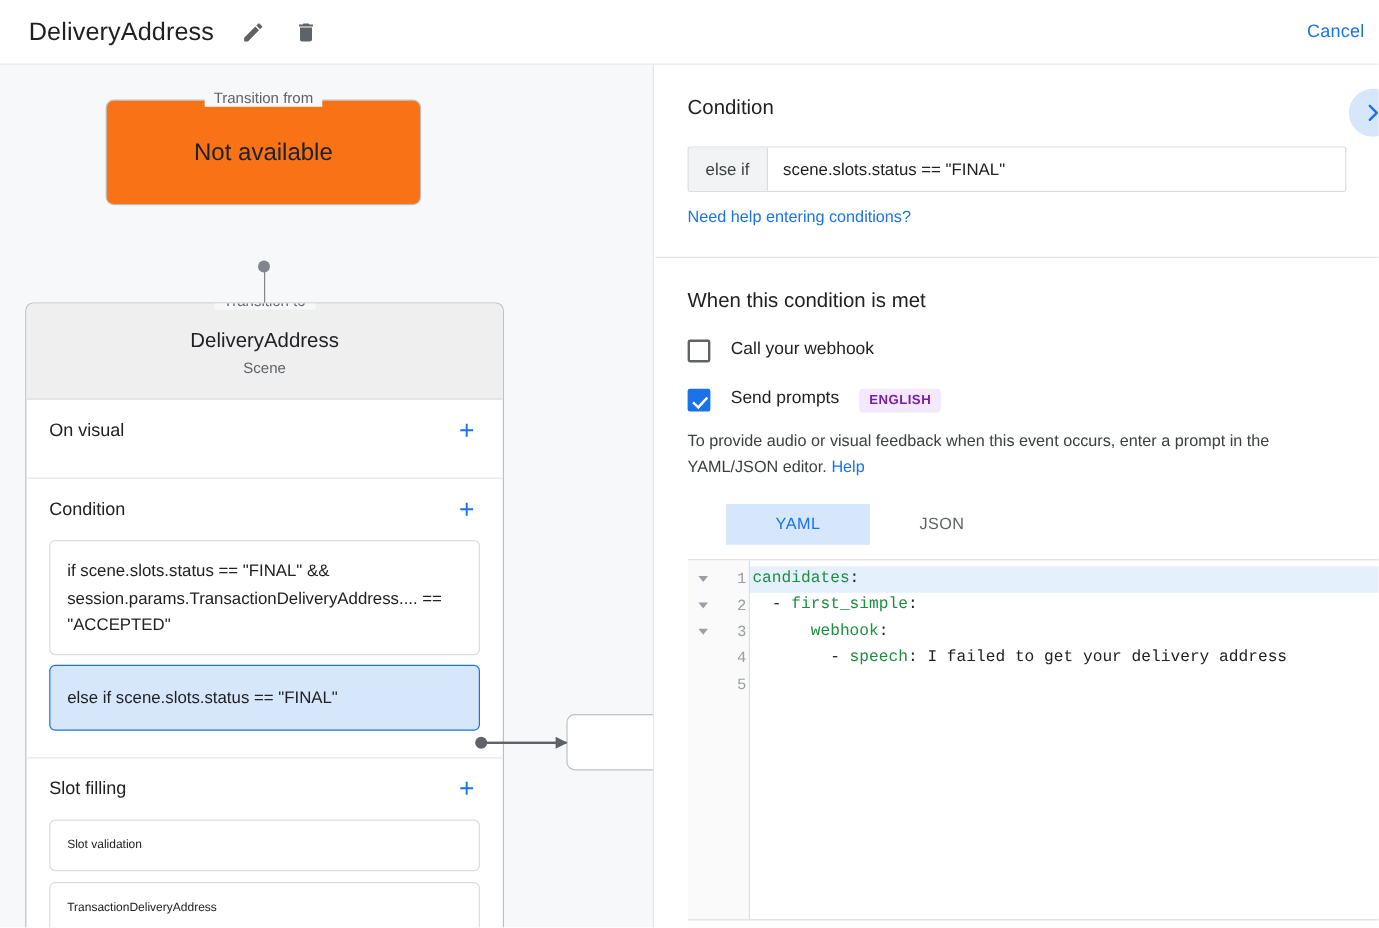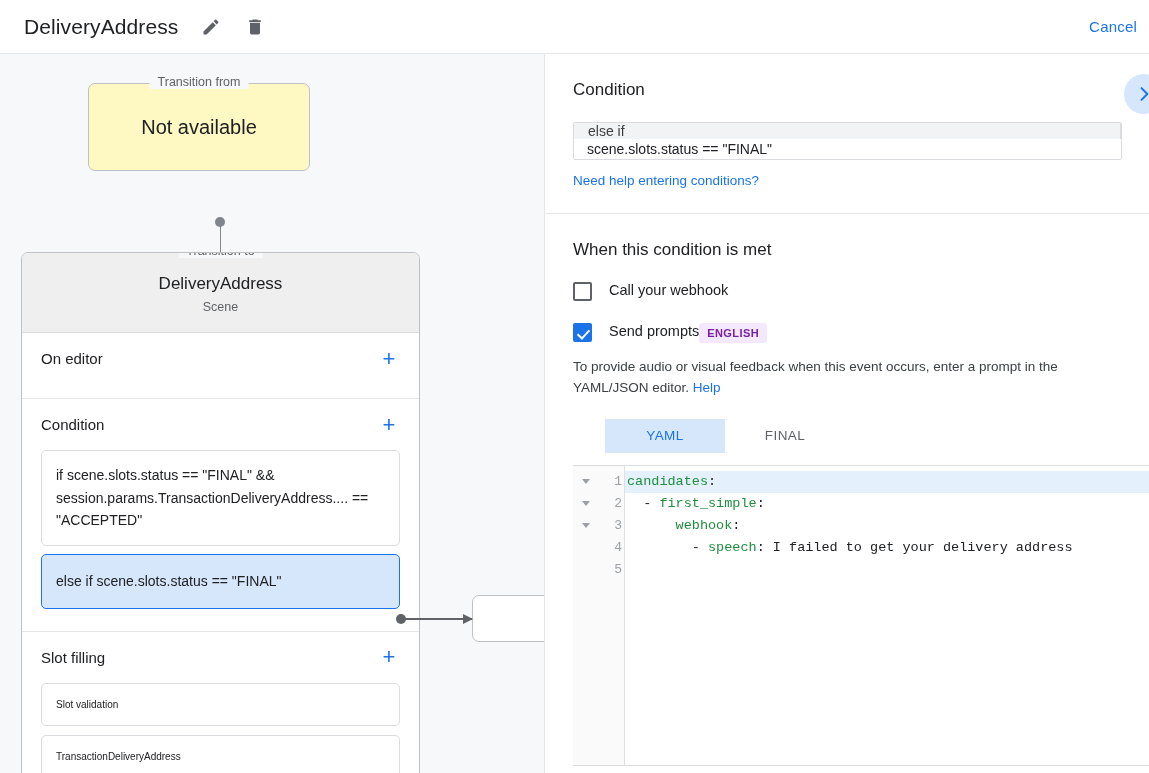--- a/index.html
+++ b/index.html
@@ -53,22 +53,22 @@
     position: absolute; top: 54px; left: 0;
     width: 545px; height: 719px;
     background: #f7f8f9;
     border-right: 1px solid #e4e6e8;
     overflow: hidden;
   }
 
   
   .node-from {
     position: absolute; left: 88px; top: 29px;
-    width: 222px; height: 88px;
-    background: #fef9c3;
+    width: 263px; height: 88px;
+    background: #f97316;
     border: 1px solid #bdc1c6;
     border-radius: 7px;
     display: flex; align-items: center; justify-content: center;
   }
   .node-legend {
     position: absolute; top: -9px; left: 50%;
     transform: translateX(-50%);
     background: #f7f8f9;
     padding: 0 8px;
     font-size: 12.5px; color: #5f6368;
@@ -182,21 +182,21 @@
   }
   .panel-block { padding: 0 27px; }
   .panel-block.first { padding-top: 26px; padding-bottom: 24px;
     border-bottom: 1px solid #e4e6e8; }
   .panel-h {
     font-size: 17px; color: #202124; font-weight: 400;
   }
   .cond-input-row {
     display: flex; margin-top: 22px;
     border: 1px solid #dadce0; border-radius: 2px;
-    height: 38px; overflow: hidden; flex-direction: column;
+    height: 38px; overflow: hidden;
   }
   .cond-prefix {
     background: #f1f3f4;
     border-right: 1px solid #dadce0;
     display: flex; align-items: center;
     padding: 0 14px;
     font-size: 14px; color: #3c4043;
   }
   .cond-value {
     flex: 1; display: flex; align-items: center;
@@ -231,20 +231,21 @@
     width: 5px; height: 10px;
     border: solid #fff;
     border-width: 0 2px 2px 0;
     transform: rotate(43deg);
   }
   .check-label {
     margin-left: 17px;
     font-size: 14.5px; color: #202124; font-weight: 500;
   }
   .lang-badge {
+    margin-left: 17px;
     background: #f3e8fd; color: #7b1fa2;
     font-size: 11px; font-weight: 700;
     padding: 4px 8px; border-radius: 3px;
     letter-spacing: 0.4px;
   }
   .help-text {
     margin-top: 14px;
     font-size: 13.5px; color: #3c4043; line-height: 1.55;
     max-width: 552px;
   }
@@ -361,21 +362,21 @@
 
     <div class="node-to">
       <div class="node-to-head">
         <div class="node-legend">Transition to</div>
         <div class="node-to-title">DeliveryAddress</div>
         <div class="node-to-sub">Scene</div>
       </div>
 
       <div class="section">
         <div class="section-head">
-          <span class="section-title">On editor</span>
+          <span class="section-title">On visual</span>
           <button class="plus-btn">+</button>
         </div>
       </div>
 
       <div class="section">
         <div class="section-head">
           <span class="section-title">Condition</span>
           <button class="plus-btn">+</button>
         </div>
         <div class="cond-box">if scene.slots.status == "FINAL" &amp;&amp; session.params.TransactionDeliveryAddress.... == "ACCEPTED"</div>
@@ -421,21 +422,21 @@
         <div class="cbox checked"></div>
         <span class="check-label">Send prompts</span>
         <span class="lang-badge">ENGLISH</span>
       </div>
 
       <div class="help-text"><span>To provide audio or visual feedback when this event occurs, enter a prompt in the YAML/JSON editor.</span>
         <a>Help</a></div>
 
       <div class="tabs">
         <button class="tab active">YAML</button>
-        <button class="tab">FINAL</button>
+        <button class="tab">JSON</button>
       </div>
 
       <div class="editor">
         <div class="fold-col" id="fold-col">
             <div class="fold-cell">
               <div class="fold-tri"></div>
             </div>
             <div class="fold-cell">
               <div class="fold-tri"></div>
             </div>

